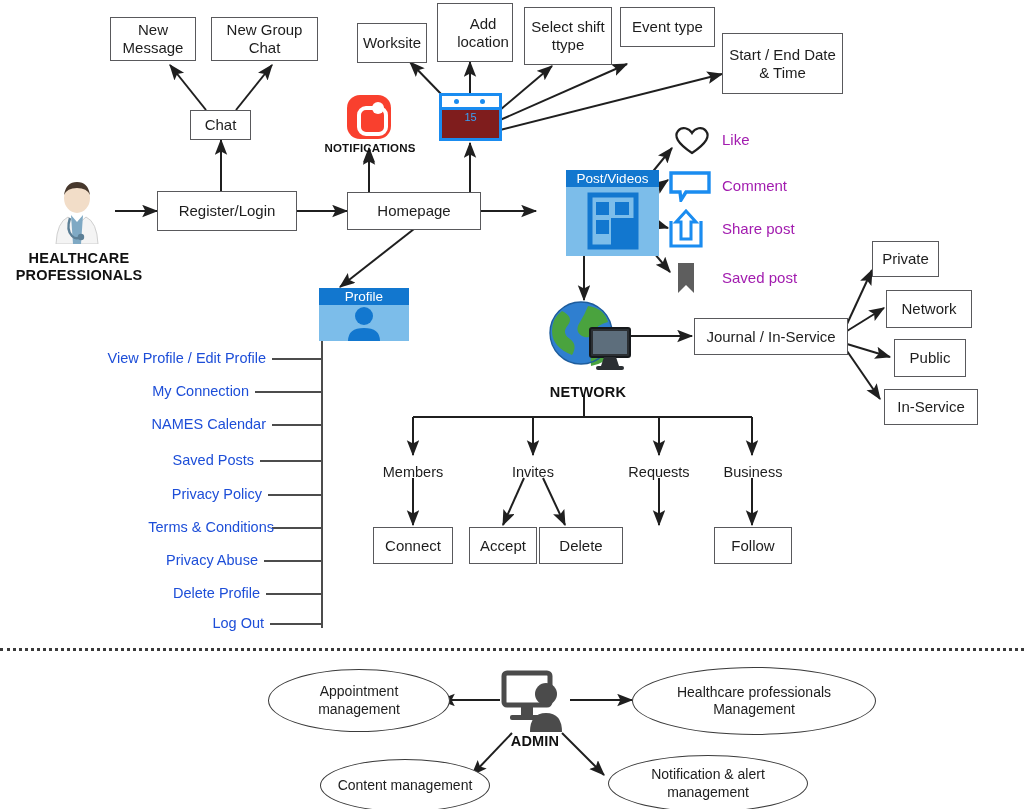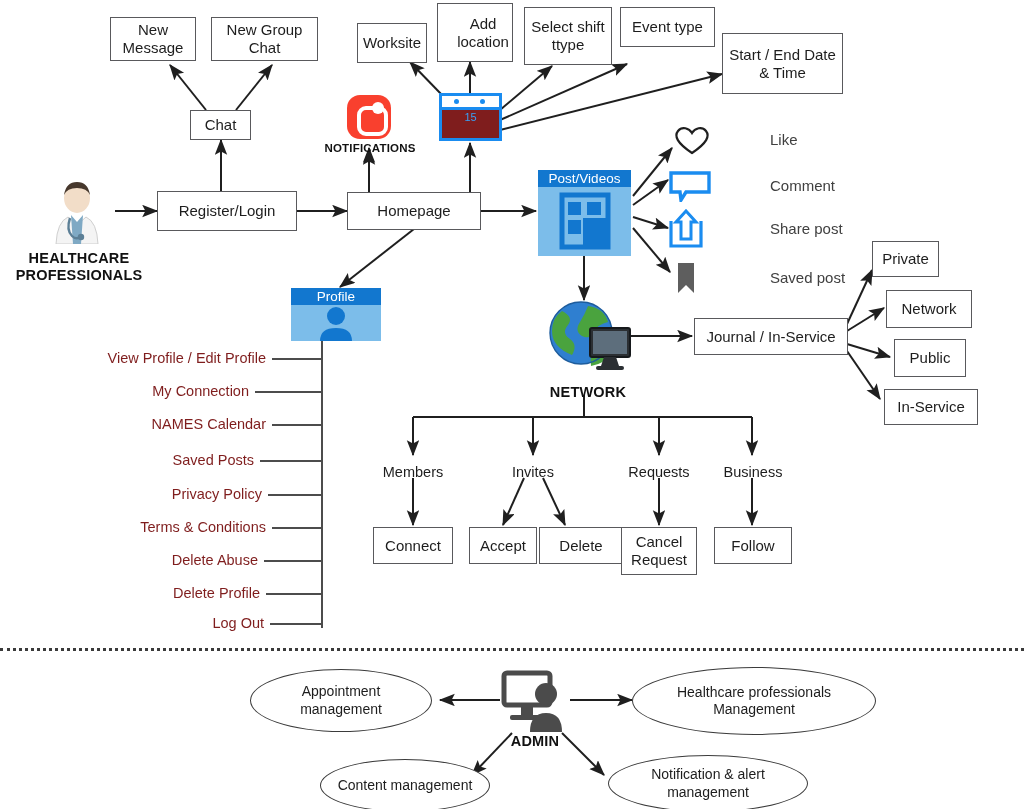--- a/index.html
+++ b/index.html
@@ -29,28 +29,28 @@
     position:absolute;box-sizing:border-box;
     border:1.5px solid #3b3b3b;border-radius:50%;
     background:#fff;display:flex;align-items:center;justify-content:center;
     text-align:center;font-size:14px;line-height:1.25;color:#1d1d1d;padding:4px 10px;
   }
   .caption{
     position:absolute;font-weight:bold;font-size:14.5px;letter-spacing:.2px;
     color:#111;text-align:center;line-height:1.18;
   }
   .menu-label{
-    position:absolute;font-size:14.5px;color:#7f1d1d;text-align:right;
+    position:absolute;font-size:14.5px;color:#1d4ed8;text-align:right;
     white-space:nowrap;
   }
-  .act-label{position:absolute;font-size:15px;color:#404040;white-space:nowrap;margin-left:48px;}
+  .act-label{position:absolute;font-size:15px;color:#a21caf;white-space:nowrap;}
   .branch-label{position:absolute;font-size:14.5px;color:#1d1d1d;white-space:nowrap;text-align:center;}
 
   
-  .card{position:absolute;box-sizing:border-box;overflow:hidden;}
+  .card{position:absolute;box-sizing:border-box;overflow:hidden;margin-left:28px;}
   .card .card-hd{
     background:#1277cf;color:#fff;font-size:13.5px;text-align:center;
     line-height:17px;height:17px;
   }
   .card .card-bd{background:#7cbdea;width:100%;height:calc(100% - 17px);position:relative;}
 
   
   .ic{position:absolute;}
   .notif-sq{
     position:absolute;background:#f9402e;border-radius:13px;
@@ -315,22 +315,22 @@
         <path d="M29 36 q0-13 16-13 q16 0 16 13 z" fill="#1277cf"></path>
       </svg>
     </div>
   </div>
 
   <div class="menu-label" style="left:0px;top:350px;width:266px;">View Profile / Edit Profile</div>
   <div class="menu-label" style="left:0px;top:383px;width:249px;">My Connection</div>
   <div class="menu-label" style="left:0px;top:416px;width:266px;">NAMES Calendar</div>
   <div class="menu-label" style="left:0px;top:452px;width:254px;">Saved Posts</div>
   <div class="menu-label" style="left:0px;top:486px;width:262px;">Privacy Policy</div>
-  <div class="menu-label" style="left:0px;top:519px;width:266px;">Terms &amp; Conditions</div>
-  <div class="menu-label" style="left:0px;top:552px;width:258px;">Delete Abuse</div>
+  <div class="menu-label" style="left:8px;top:519px;width:266px;">Terms &amp; Conditions</div>
+  <div class="menu-label" style="left:0px;top:552px;width:258px;">Privacy Abuse</div>
   <div class="menu-label" style="left:0px;top:585px;width:260px;">Delete Profile</div>
   <div class="menu-label" style="left:0px;top:615px;width:264px;">Log Out</div>
 
   <div class="ic" style="left:544px;top:298px;width:92px;height:80px;">
     <svg viewBox="0 0 92 80" width="92" height="80">
       <circle cx="37" cy="35" r="31" fill="#2f7fd0"></circle>
       <path d="M18 13 q12 6 6 14 q-7 8 2 14 q8 6 2 16 q-20-8-20-24 q0-13 10-20z" fill="#4aa33e"></path>
       <path d="M44 8 q16 2 20 16 q-10 2-14 10 q-4 8-12 4 q-8-5-2-14 q5-8 8-16z" fill="#4aa33e"></path>
       <path d="M52 48 q12-4 15 6 q-6 12-20 14 q-2-12 5-20z" fill="#4aa33e"></path>
       <circle cx="37" cy="35" r="31" fill="none" stroke="#1d5c9c" stroke-width="1.4"></circle>
@@ -366,44 +366,38 @@
 
   <div class="node" style="left:373px;top:527px;width:80px;height:37px;">
     <span>Connect</span>
   </div>
   <div class="node" style="left:469px;top:527px;width:68px;height:37px;">
     <span>Accept</span>
   </div>
   <div class="node" style="left:539px;top:527px;width:84px;height:37px;">
     <span>Delete</span>
   </div>
-  <div class="node" style="left:621px;top:527px;width:76px;height:48px;">
-    <span>
-      <span>Cancel</span><br>
-      <span>Request</span>
-    </span>
-  </div>
   <div class="node" style="left:714px;top:527px;width:78px;height:37px;text-align:center;">
     <span>Follow</span>
   </div>
 
   <div class="dotted-sep" style="top:648px;"></div>
 
   <div class="ic" style="left:500px;top:670px;width:70px;height:62px;">
     <svg viewBox="0 0 70 62" width="70" height="62">
       <rect x="4" y="3" width="46" height="32" rx="3" fill="none" stroke="#4b4b4b" stroke-width="5"></rect>
       <rect x="21" y="37" width="12" height="9" fill="#4b4b4b"></rect>
       <rect x="10" y="45" width="34" height="5" rx="2" fill="#4b4b4b"></rect>
       <circle cx="46" cy="24" r="11" fill="#4b4b4b"></circle>
       <path d="M30 62 q0-19 16-19 q16 0 16 19 z" fill="#4b4b4b"></path>
     </svg>
   </div>
   <div class="caption" style="left:495px;top:733px;width:80px;">ADMIN</div>
 
-  <div class="ellipse" style="left:250px;top:669px;width:182px;height:63px;">
+  <div class="ellipse" style="left:268px;top:669px;width:182px;height:63px;">
     <span>
       <span>Appointment</span><br>
       <span>management</span>
     </span>
   </div>
 
   <div class="ellipse" style="left:632px;top:667px;width:244px;height:68px;">
     <span>
       <span>Healthcare professionals</span><br>
       <span>Management</span>

